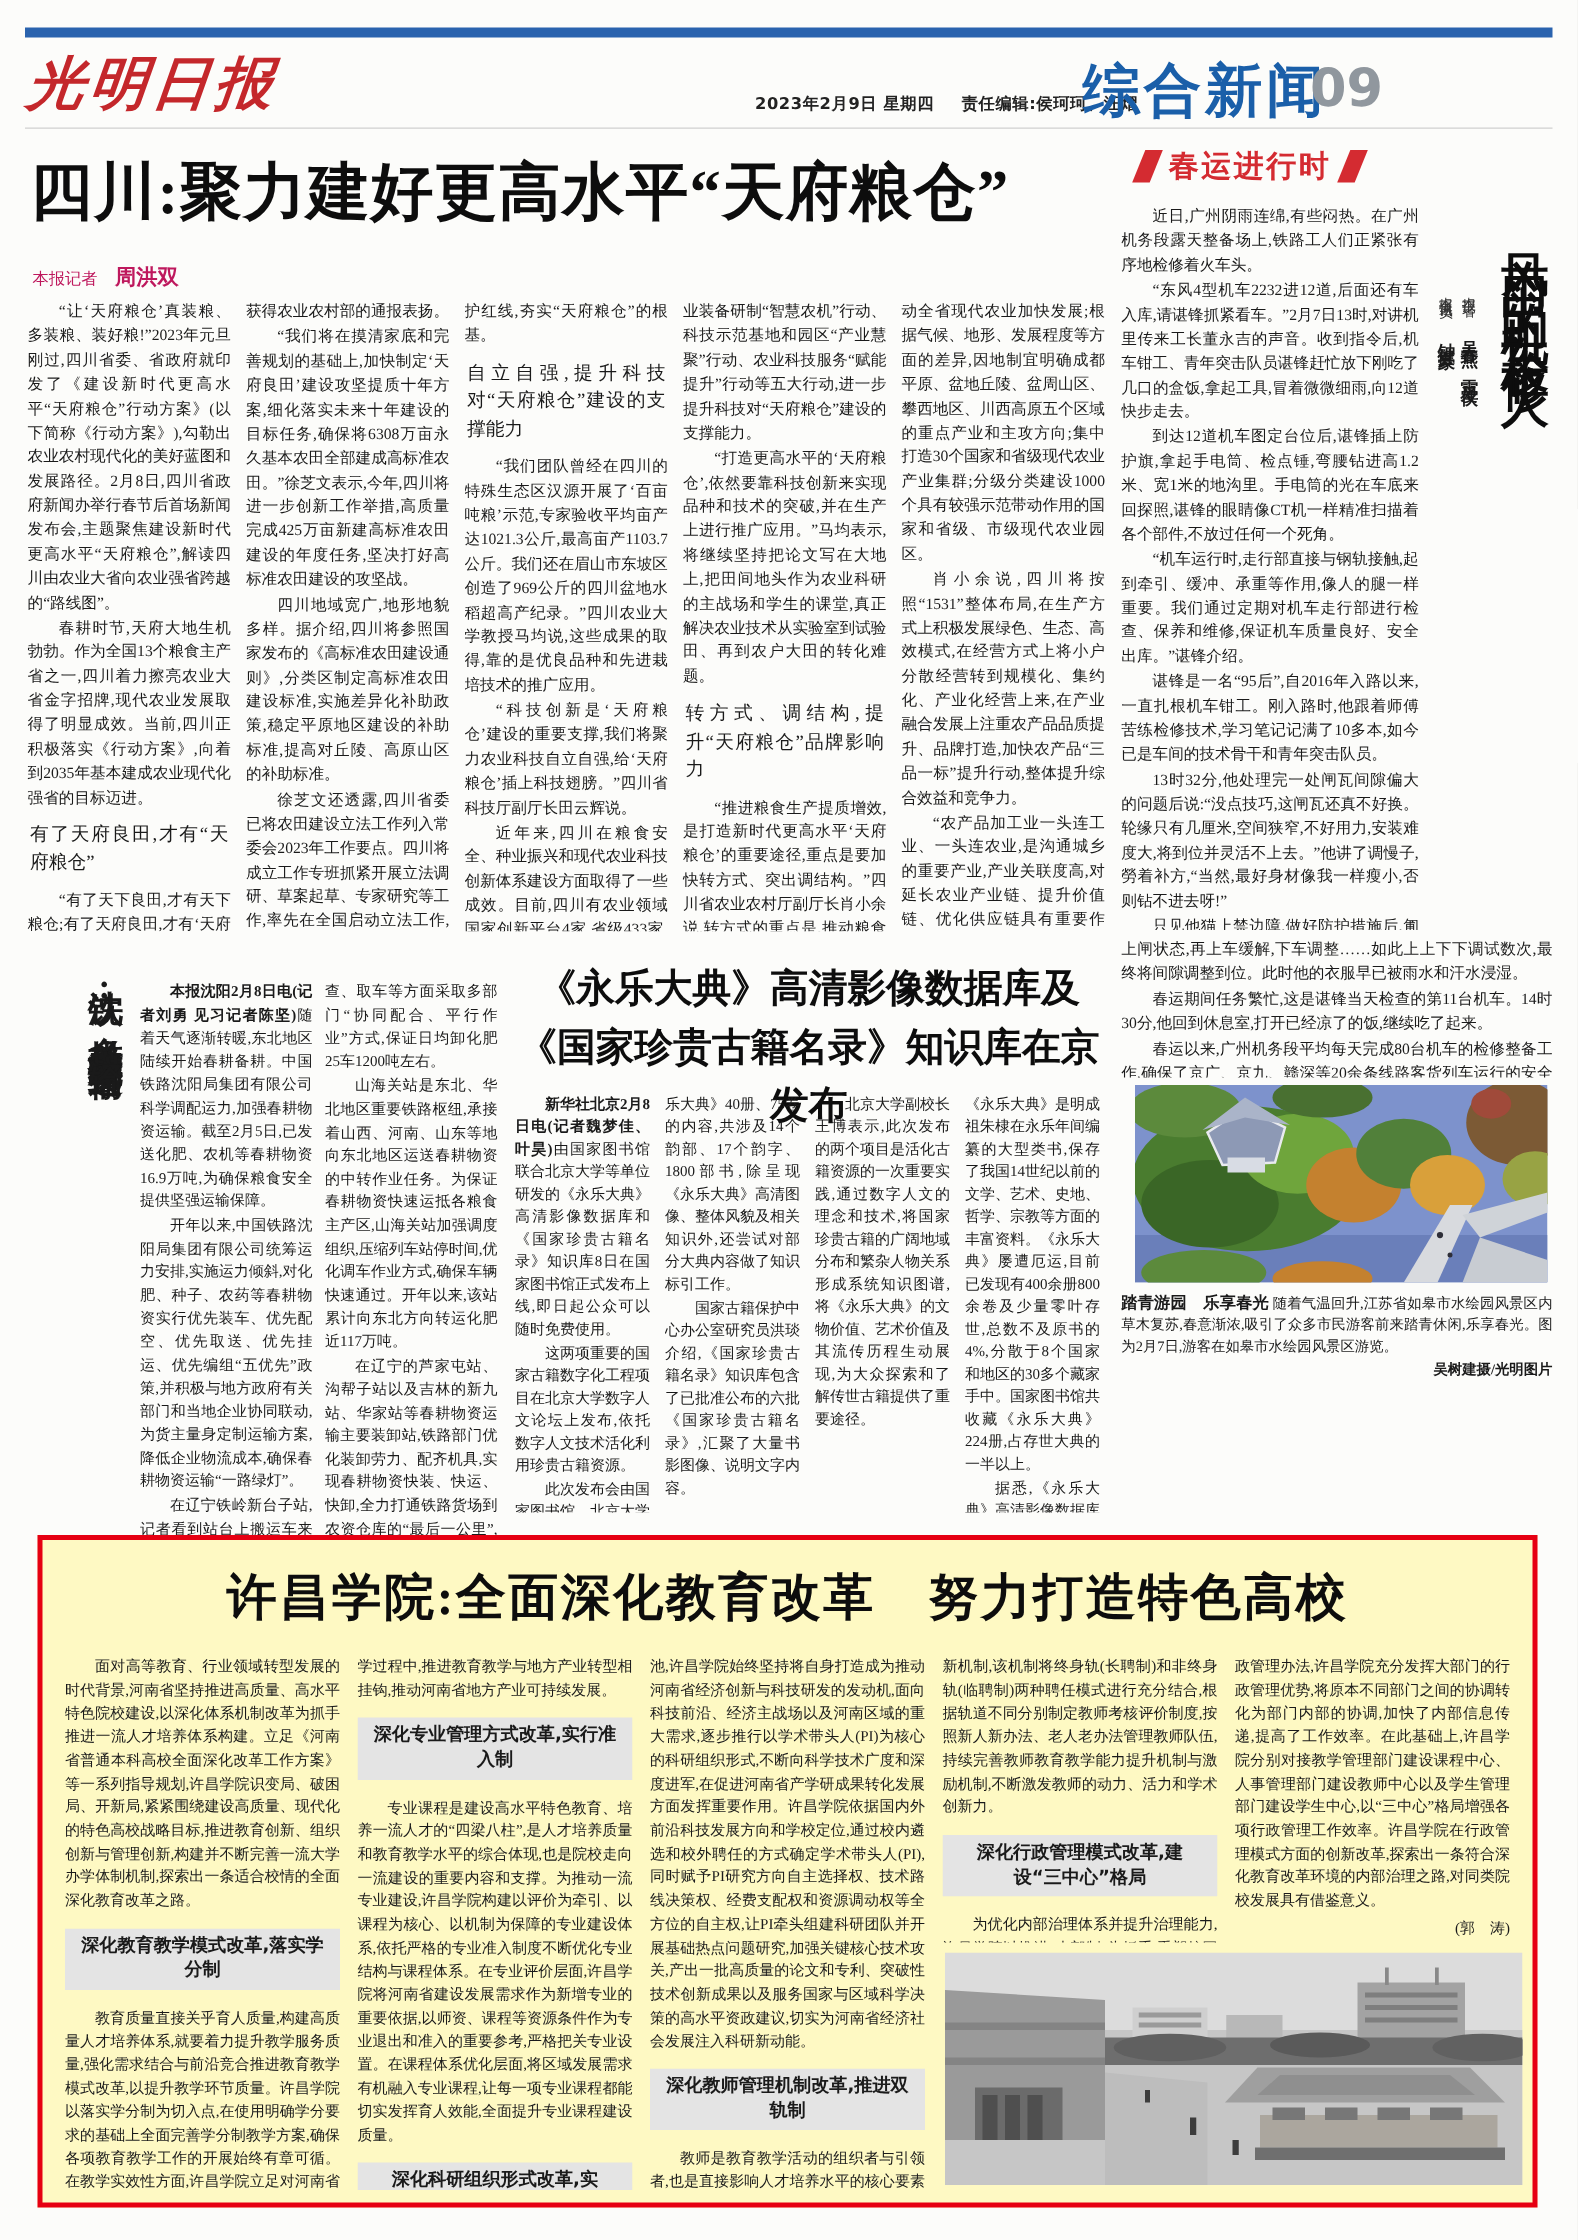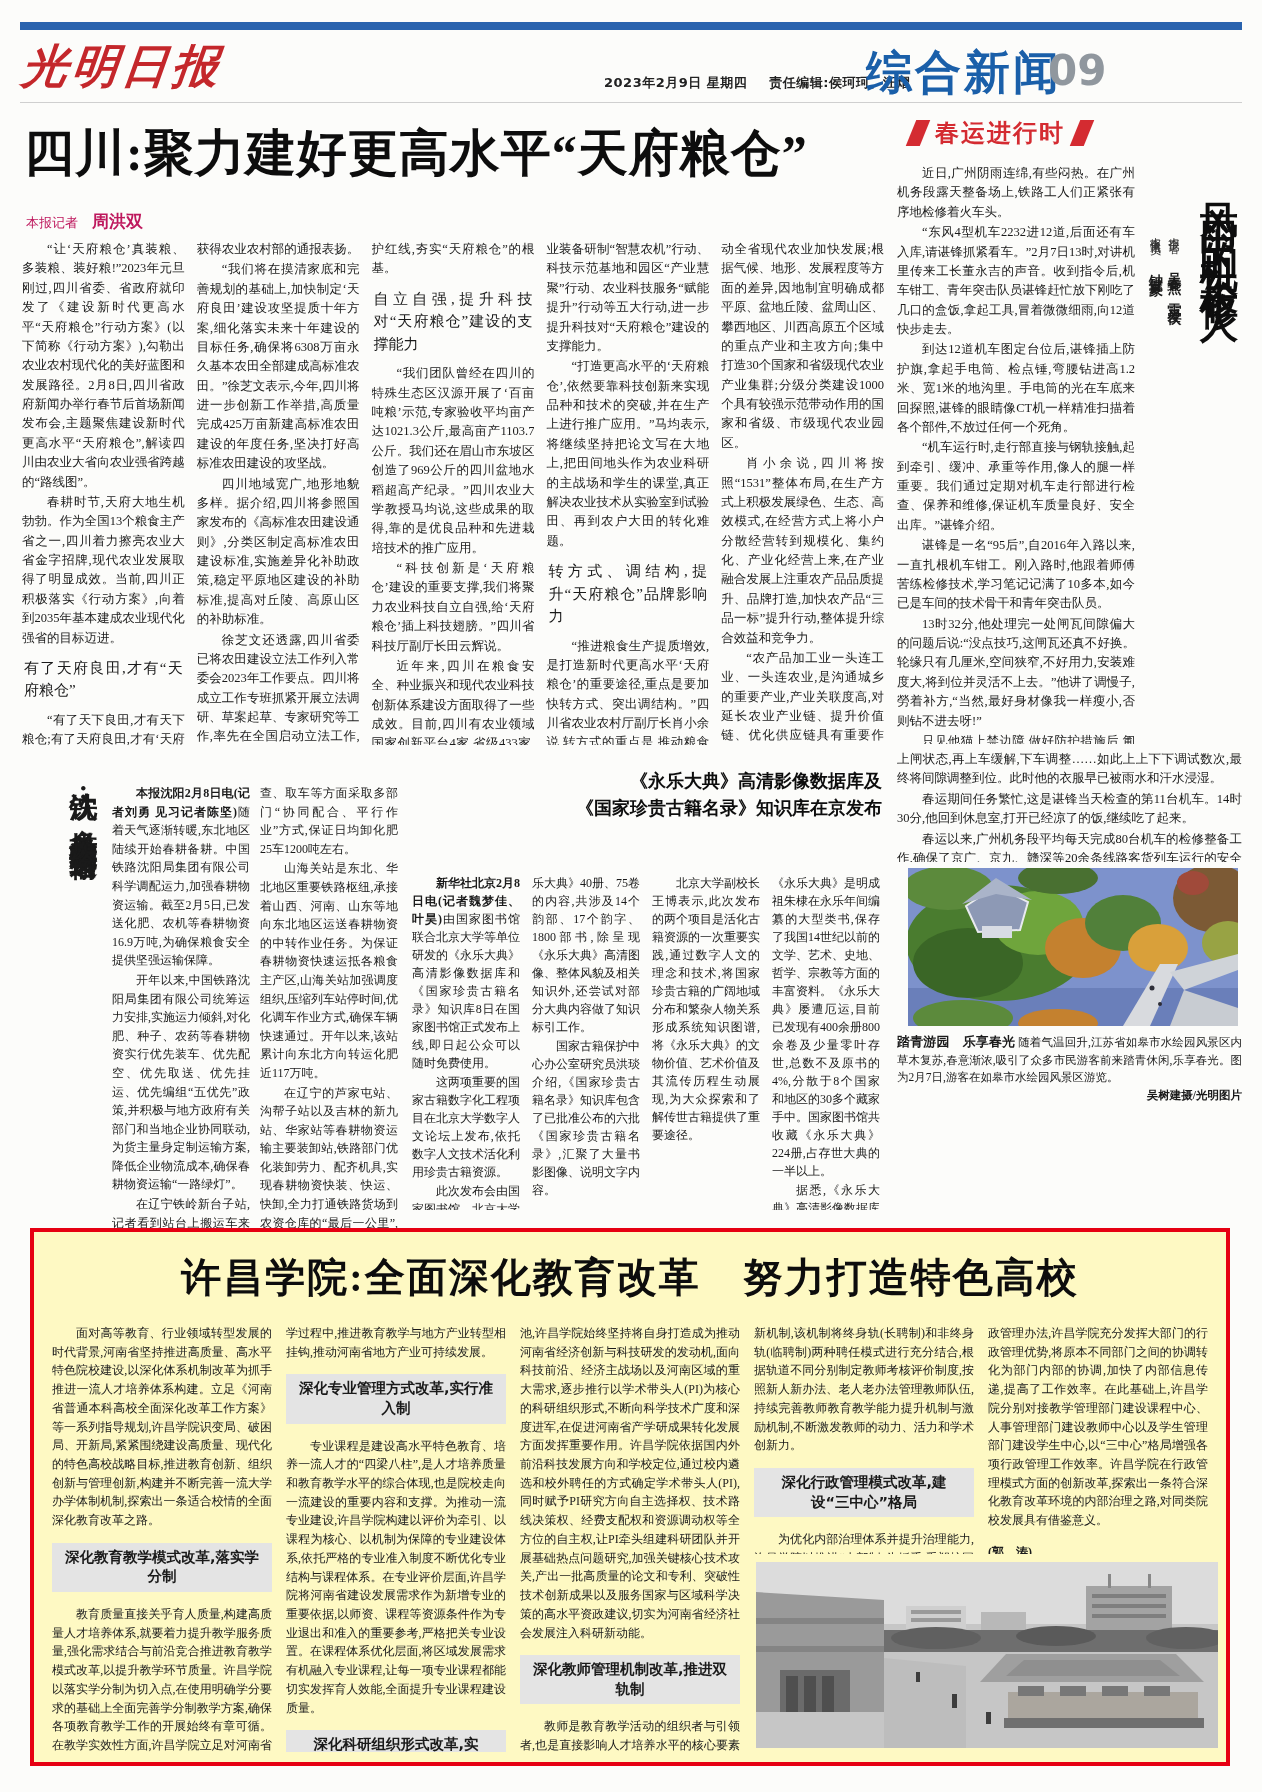--- a/index.html
+++ b/index.html
@@ -17,21 +17,21 @@
   .dateline .gap{display:inline-block;width:22px}
   .section-title{left:866px;top:42px;font-size:46px;font-weight:900;color:#1a5fa9;
         letter-spacing:3px;font-family:"DejaVu Sans",sans-serif}
   .page-num{left:1048px;top:46px;font-size:42px;font-weight:700;color:#90979e;
         font-family:"DejaVu Sans",sans-serif}
   .header-hairline{left:20px;top:102px;width:1222px;height:1px;background:#cfcfcf}
 
   
   .para{text-indent:2em;text-align:justify;margin:0 0 1px 0}
   .para.no-indent{text-indent:0}
-  .sig{text-align:left;font-weight:700;margin-top:13px}
+  .sig{text-align:right;font-weight:400;margin-top:3px}
   .subhead{font-weight:400;text-indent:0;margin:9px 2px;
            font-size:15px;line-height:1.5}
   .subhead-gray{font-weight:700;text-align:center;text-indent:0;margin:13px 0;
            padding:5px 12px;background:#e4e4e4;font-size:14.5px;line-height:1.35;
            font-family:"DejaVu Sans",sans-serif}
   .col{overflow:hidden;font-size:12.5px;line-height:1.55;text-align:justify}
   .body-cols{display:flex}
 
   
   .main-headline{left:24px;top:126px;width:850px;font-size:50px;line-height:1.1;
@@ -63,21 +63,21 @@
   .garden-caption .lead{font-weight:900;font-size:13px}
   .photo-credit{text-align:right;font-weight:700;font-size:11.5px;margin-top:1px}
 
   
   .shentie-vertical{left:42px;top:770px;width:60px;height:448px;writing-mode:vertical-rl;
         text-orientation:upright;font-size:28px;font-weight:900;letter-spacing:2px}
   .shentie-body{left:112px;top:784px;width:290px;height:452px;gap:10px}
   .shentie-body .col{width:138px;height:452px;font-size:12px}
 
   
-  .yongle-headline{left:412px;top:768px;width:470px;text-align:right;font-size:18px;
+  .yongle-headline{left:412px;top:768px;width:470px;text-align:center;font-size:31px;
         line-height:1.5;font-weight:900;color:#0d0d0d}
   .yongle-body{left:412px;top:874px;width:470px;height:336px;gap:12px}
   .yongle-body .col{width:108px;height:336px;font-size:12px;line-height:1.5}
 
   
   .xuchang-box{left:30px;top:1228px;width:1200px;height:538px;border:4px solid #e60012;
         background:#fef9c3}
   .xuchang-headline{position:absolute;left:0;top:18px;width:100%;text-align:center;
         font-size:40px;font-weight:900;letter-spacing:2px;color:#0d0d0d}
   .xuchang-cols{position:absolute;left:18px;top:92px;width:1160px;display:flex;gap:14px}

